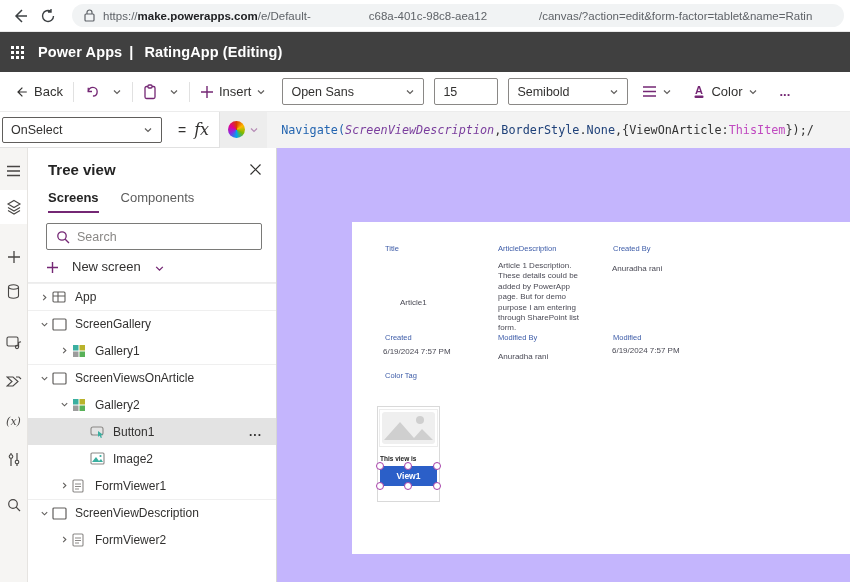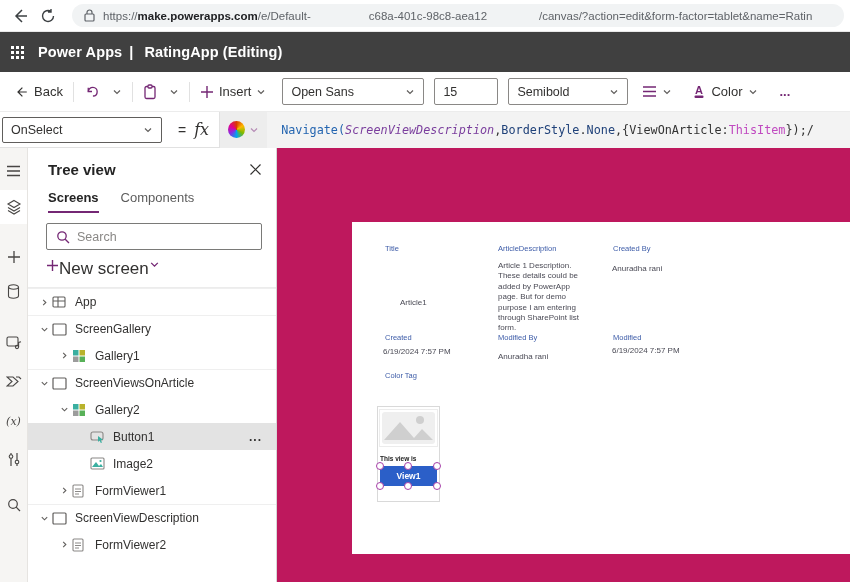--- a/index.html
+++ b/index.html
@@ -64,33 +64,33 @@
   .tree-panel { position:relative; width:249px; background:#fff; border-right:1px solid #d6d6d6; }
   .panel-head { display:flex; align-items:center; justify-content:space-between; padding:13px 14px 6px 20px; }
   .panel-title { font-size:15px; font-weight:bold; color:#242424; }
   .close-x { cursor:pointer; }
   .panel-tabs { display:flex; gap:22px; padding:6px 20px 0 20px; font-size:13px; }
   .ptab { padding-bottom:6px; color:#5c5c5c; cursor:pointer; }
   .ptab.active { color:#242424; font-weight:bold; border-bottom:2px solid #742774; }
   .search-box { margin:10px 14px 0 18px; height:27px; border:1px solid #7a7a78; border-radius:2px;
                 display:flex; align-items:center; gap:7px; padding:0 9px; }
   .search-ph { font-size:12.5px; color:#8a8886; }
-  .newscreen-row { display:flex; align-items:flex-start; gap:0; padding:9px 18px 8px 18px;
-                   font-size:17px; color:#323130; border-bottom:1px solid #ececec; cursor:pointer; }
+  .newscreen-row { display:flex; align-items:flex-end; gap:13px; padding:9px 18px 8px 18px;
+                   font-size:13px; color:#323130; border-bottom:1px solid #ececec; cursor:pointer; }
   .tree-list { font-size:12px; color:#323130; }
   .tree-row { display:flex; align-items:center; height:27px; cursor:pointer; }
   .tree-row.top { border-top:1px solid #efefef; }
   .tree-row.selected { background:#e3e3e3; }
   .tr-chev { width:16px; display:flex; justify-content:center; flex:none; }
   .tr-icon { width:15px; margin-right:8px; flex:none; display:flex; }
   .tr-label { white-space:nowrap; }
   .tr-menu { margin-left:auto; margin-right:14px; color:#323130; letter-spacing:1px; font-weight:bold; }
 
   
-  .canvas { position:relative; flex:1; background:#be185d; overflow:hidden;text-decoration:underline; }
+  .canvas { position:relative; flex:1; background:#c4b5fd; overflow:hidden;text-decoration:underline; }
   .screen { position:absolute; left:75px; top:74px; width:500px; height:332px; background:#fff; }
   .f-label { position:absolute; font-size:7.5px; color:#3d5ca8; }
   .f-value { position:absolute; font-size:8px; color:#4a4a55; line-height:1.3; }
 
   .gal-item { position:absolute; left:25px; top:184px; width:63px; height:96px;
               border:1px solid #d9d9d9; }
   .img-ph { position:absolute; left:1px; top:2px; width:59px; height:38px; background:#fff;
             border:1px solid #ececec; display:flex; align-items:center; justify-content:center; }
   .img-glyph { width:53px; height:32px; background:#efefef; border-radius:3px; position:relative; overflow:hidden; }
   .gal-caption { position:absolute; left:2px; top:48px; font-size:6.5px; font-weight:bold; color:#1b1b1b; }

